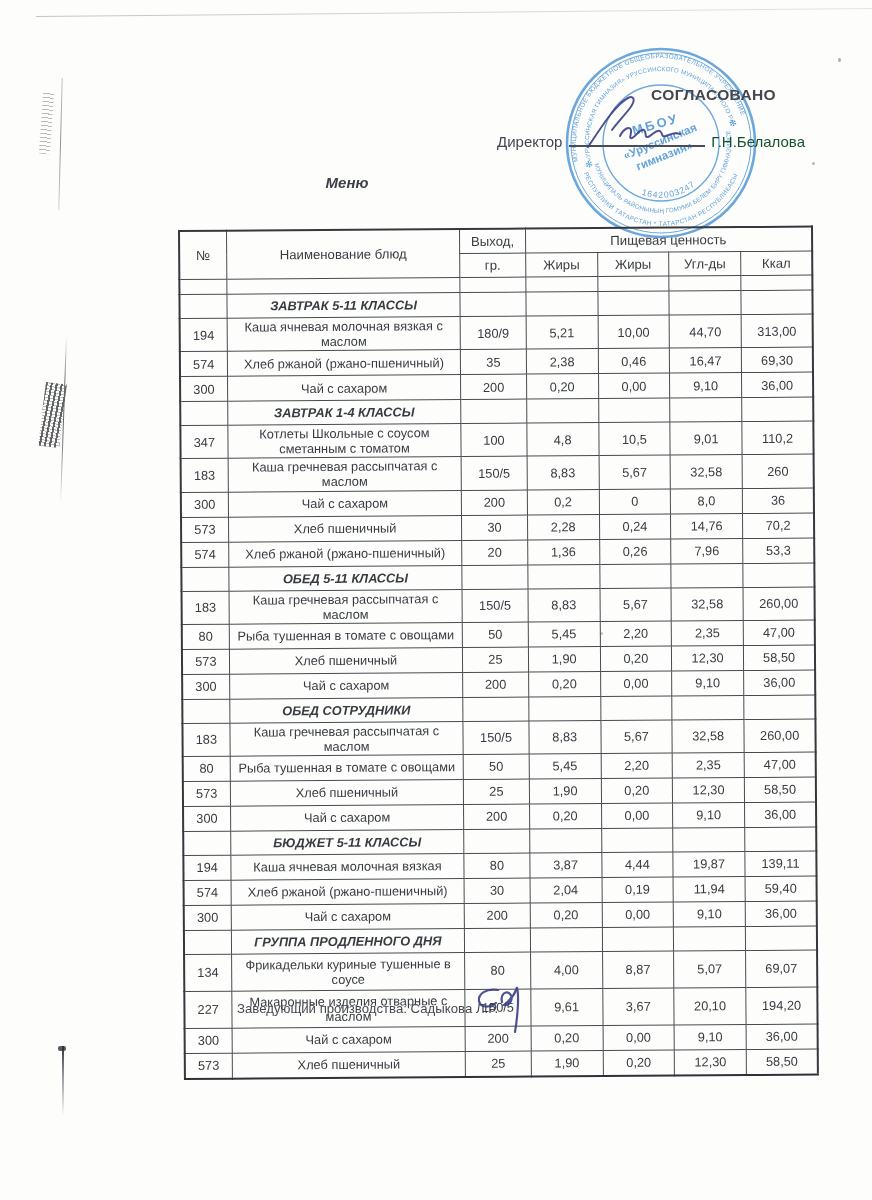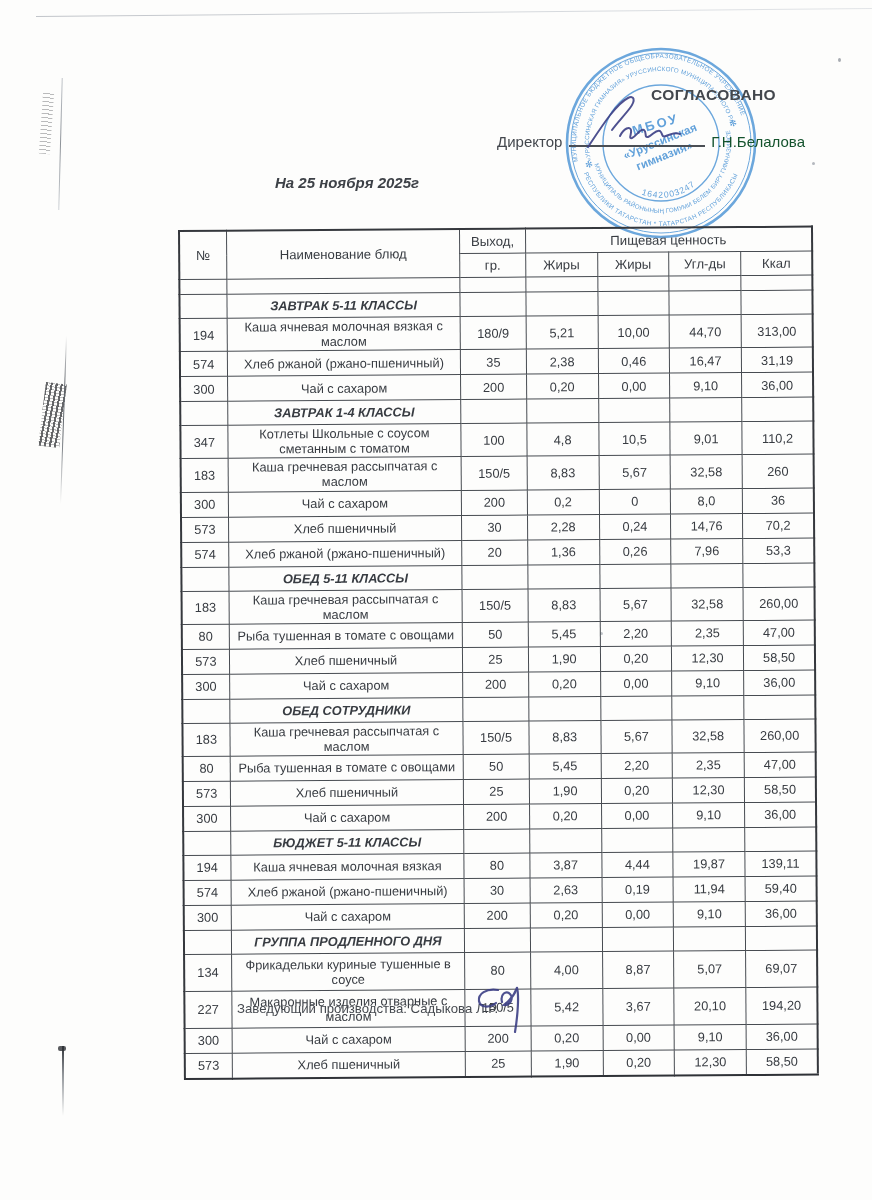--- a/index.html
+++ b/index.html
@@ -100,21 +100,21 @@
 </div>
 
 <svg class="abs dir-sign" viewBox="0 0 150 62">
   <g stroke="#3c3f85" fill="none" stroke-width="2" stroke-linecap="round" opacity="0.9">
     <path d="M 12,55 C 26,34 40,12 52,6 C 58,3 60,8 54,16 C 48,24 40,32 36,38"></path>
     <path d="M 44,44 C 48,36 54,34 55,38 C 56,42 52,47 56,46 C 61,44 64,36 68,38 C 71,40 68,46 72,45 C 77,43 80,37 84,39 C 87,41 85,46 90,44 C 95,42 99,40 104,42"></path>
   </g>
 </svg>
 
 <div class="abs doc-title">
-  <div>На 25 ноября 2025г</div>
+  <div>Меню</div>
 </div>
 
 <div class="abs menu-table-wrap">
   <table class="menu">
     <colgroup>
       <col style="width:47px">
         <col style="width:233px">
         <col style="width:65px">
       <col style="width:72px">
         <col style="width:71px">
@@ -164,21 +164,21 @@
           <td>44,70</td>
           <td>313,00</td>
         </tr>
         <tr class="data-row">
           <td>574</td>
           <td class="cell-dish">Хлеб ржаной (ржано-пшеничный)</td>
           <td>35</td>
           <td>2,38</td>
           <td>0,46</td>
           <td>16,47</td>
-          <td>31,19</td>
+          <td>69,30</td>
         </tr>
         <tr class="data-row">
           <td>300</td>
           <td class="cell-dish">Чай с сахаром</td>
           <td>200</td>
           <td>0,20</td>
           <td>0,00</td>
           <td>9,10</td>
           <td>36,00</td>
         </tr>
@@ -341,21 +341,21 @@
           <td>80</td>
           <td>3,87</td>
           <td>4,44</td>
           <td>19,87</td>
           <td>139,11</td>
         </tr>
         <tr class="data-row">
           <td>574</td>
           <td class="cell-dish">Хлеб ржаной (ржано-пшеничный)</td>
           <td>30</td>
-          <td>2,63</td>
+          <td>2,04</td>
           <td>0,19</td>
           <td>11,94</td>
           <td>59,40</td>
         </tr>
         <tr class="data-row">
           <td>300</td>
           <td class="cell-dish">Чай с сахаром</td>
           <td>200</td>
           <td>0,20</td>
           <td>0,00</td>
@@ -377,21 +377,21 @@
           <td>80</td>
           <td>4,00</td>
           <td>8,87</td>
           <td>5,07</td>
           <td>69,07</td>
         </tr>
         <tr class="data-row tall">
           <td>227</td>
           <td class="cell-dish">Макаронные изделия отварные с маслом</td>
           <td>150/5</td>
-          <td>5,42</td>
+          <td>9,61</td>
           <td>3,67</td>
           <td>20,10</td>
           <td>194,20</td>
         </tr>
         <tr class="data-row">
           <td>300</td>
           <td class="cell-dish">Чай с сахаром</td>
           <td>200</td>
           <td>0,20</td>
           <td>0,00</td>

